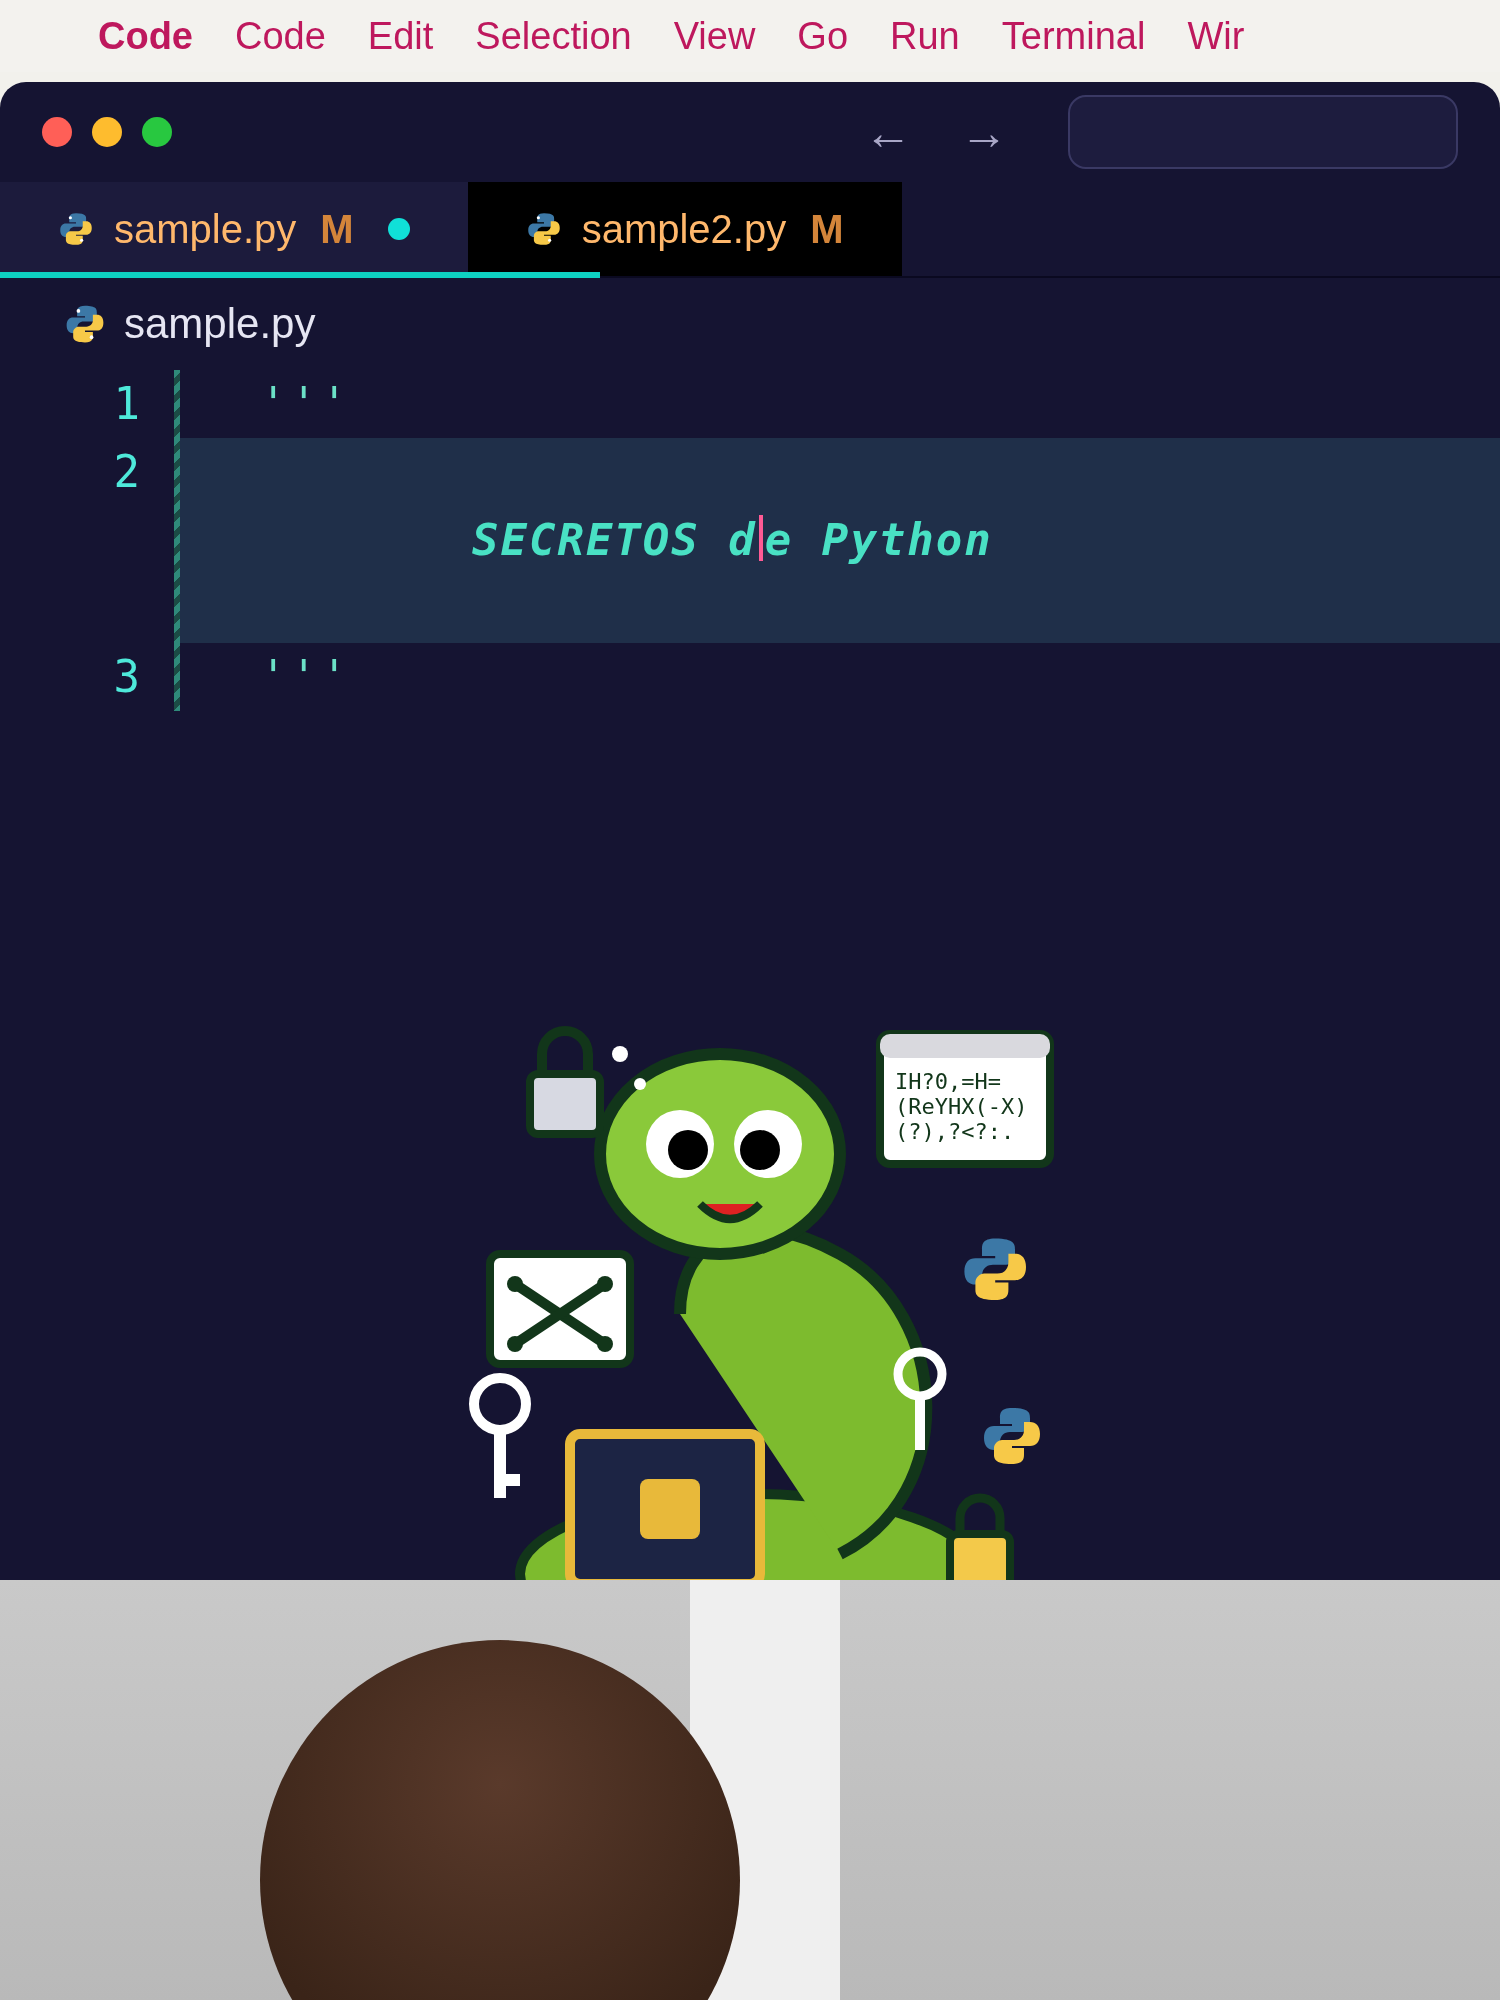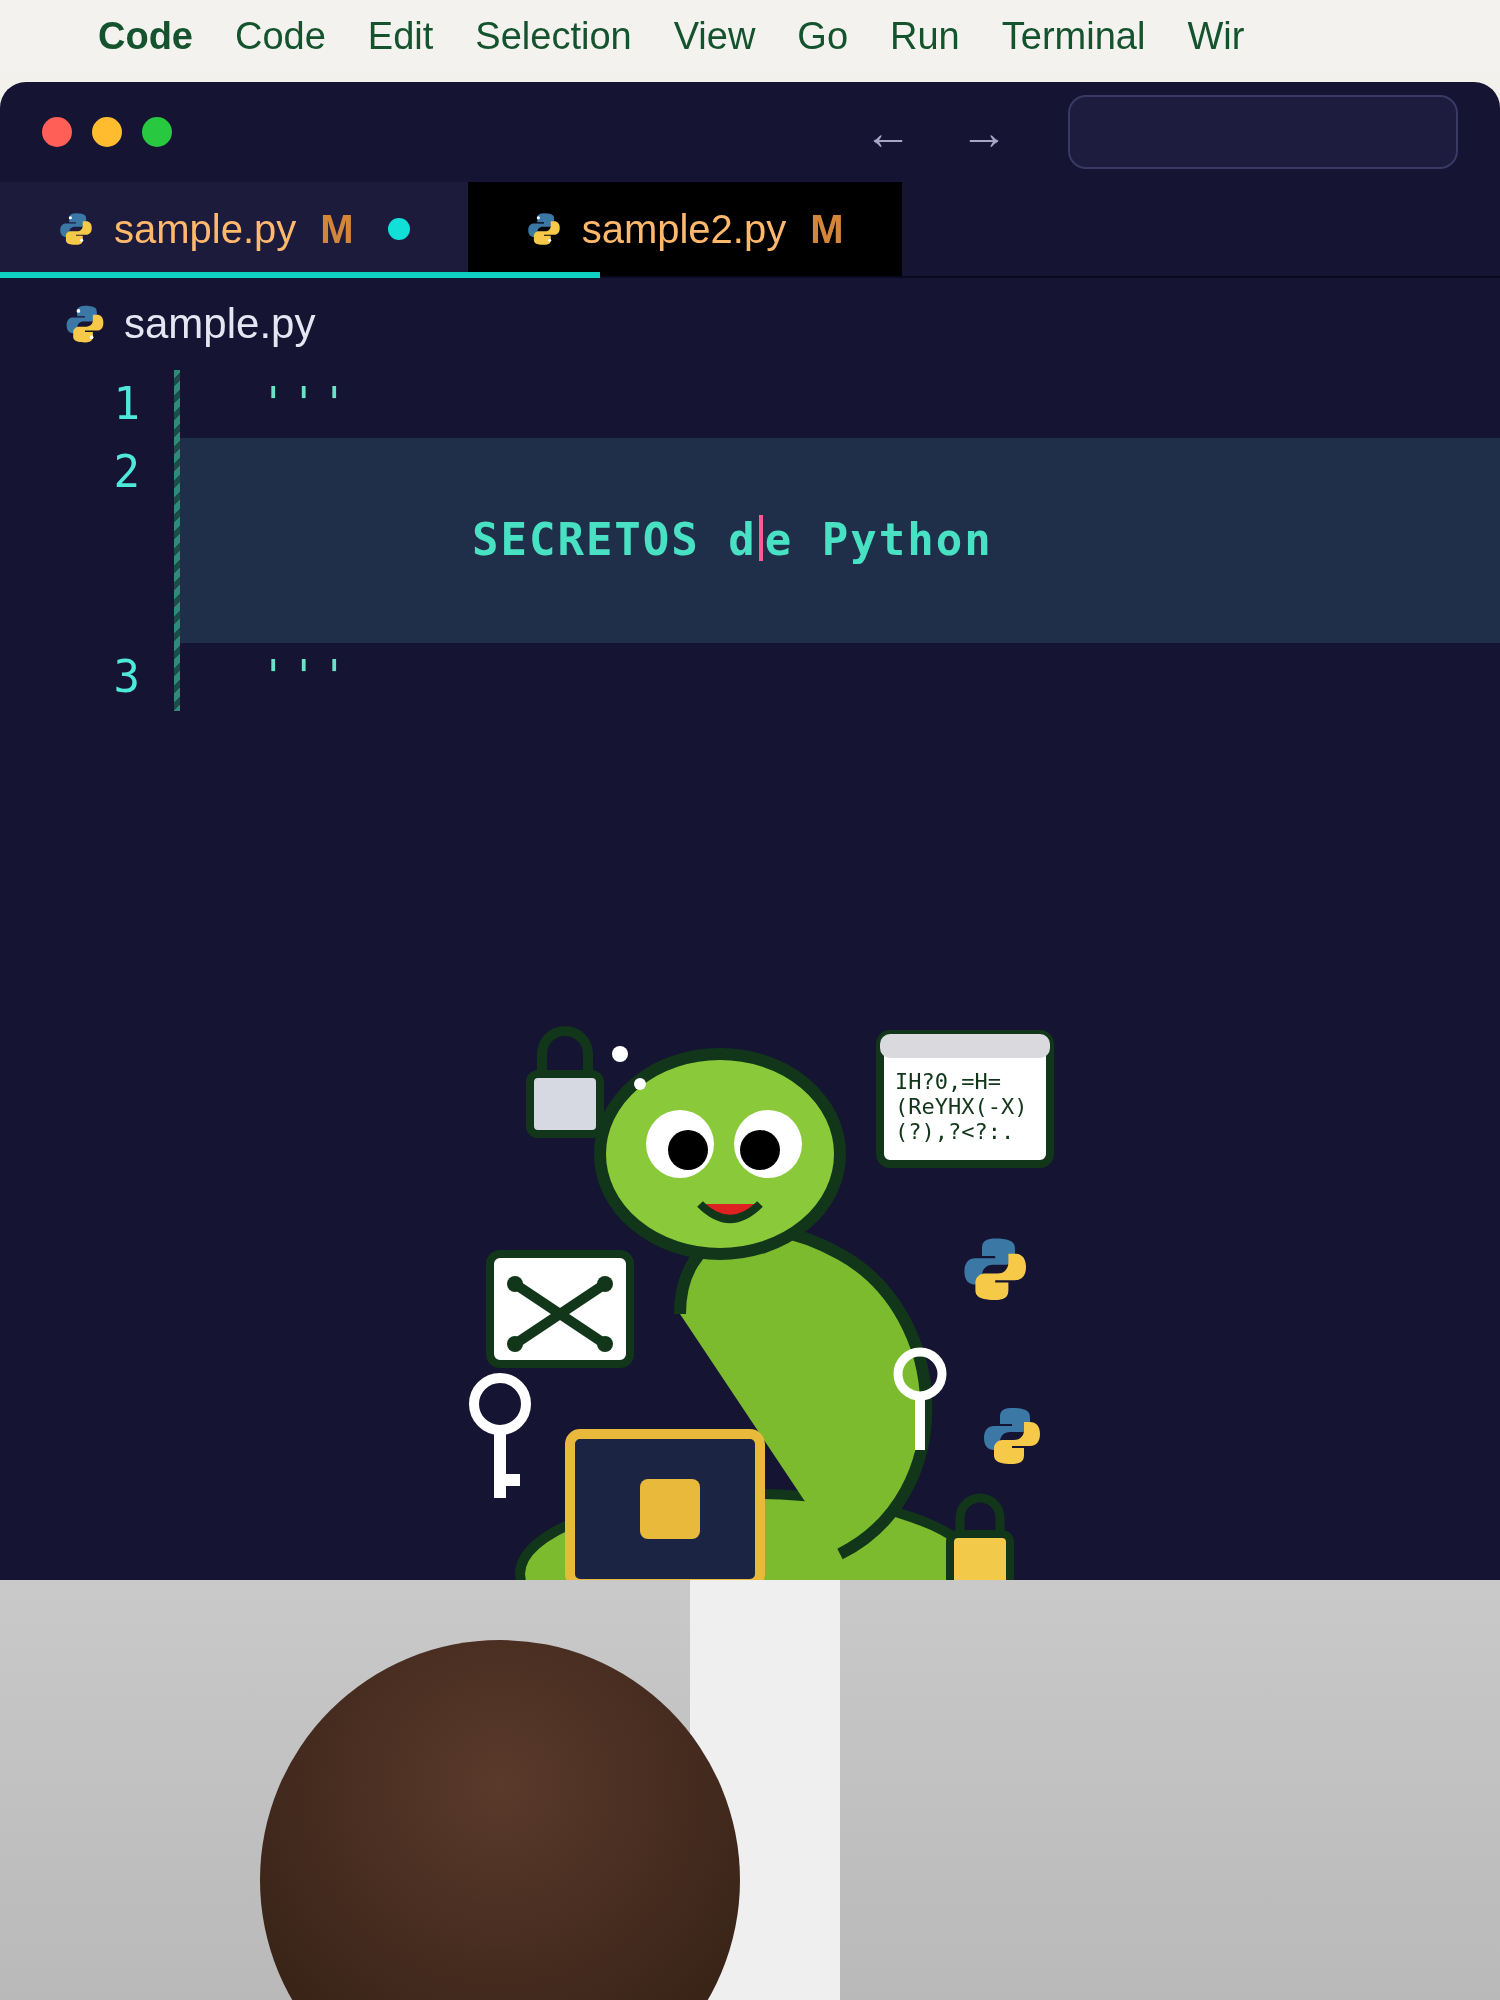--- a/index.html
+++ b/index.html
@@ -8,21 +8,21 @@
 
     
     .mac-menubar {
       height: 72px;
       background: #f3f2ee;
       display: flex;
       align-items: center;
       gap: 42px;
       padding: 0 56px 0 56px;
       font-size: 38px;
-      color: #14532d;
+      color: #be185d;
     }
     .apple-logo { font-size: 40px; color: #000; }
     .mac-menubar .bold { font-weight: 700; }
     .mac-menubar .item { cursor: default; white-space: nowrap; }
 
     
     .editor-window {
       margin-top: 10px;
       background: #151432;
       border-radius: 26px 26px 0 0;
@@ -113,21 +113,21 @@
       border-right: 6px solid #2f586a;
       position: relative;
     }
     .gutter.changed { color: #4ee9da; }
     .gutter .stripe {
       position: absolute; right: -6px; top: 0; bottom: 0; width: 6px;
       background: repeating-linear-gradient(135deg,#2f8a7a 0 6px,#1b4c45 6px 12px);
     }
     .code-text { padding-left: 80px; white-space: pre; }
     .docq { color: #6be1c7; font-style: italic; font-weight: 400; letter-spacing: 4px; }
-    .doc { color: #49e1c4; font-weight: 700; letter-spacing: 2px; text-align: center; }
+    .doc { color: #49e1c4; font-style: italic; font-weight: 700; letter-spacing: 2px; text-align: center; }
     .row-hl { background: linear-gradient(#1f2f49,#1f2f49); flex: 1; position: relative; }
     .cursor { display:inline-block; width:4px; height: 46px; background:#ff5a94; vertical-align: -6px; margin: 0 2px; }
 
     
     .illus {
       position: absolute;
       left: 320px; top: 852px;
       width: 840px; height: 780px;
     }
 

